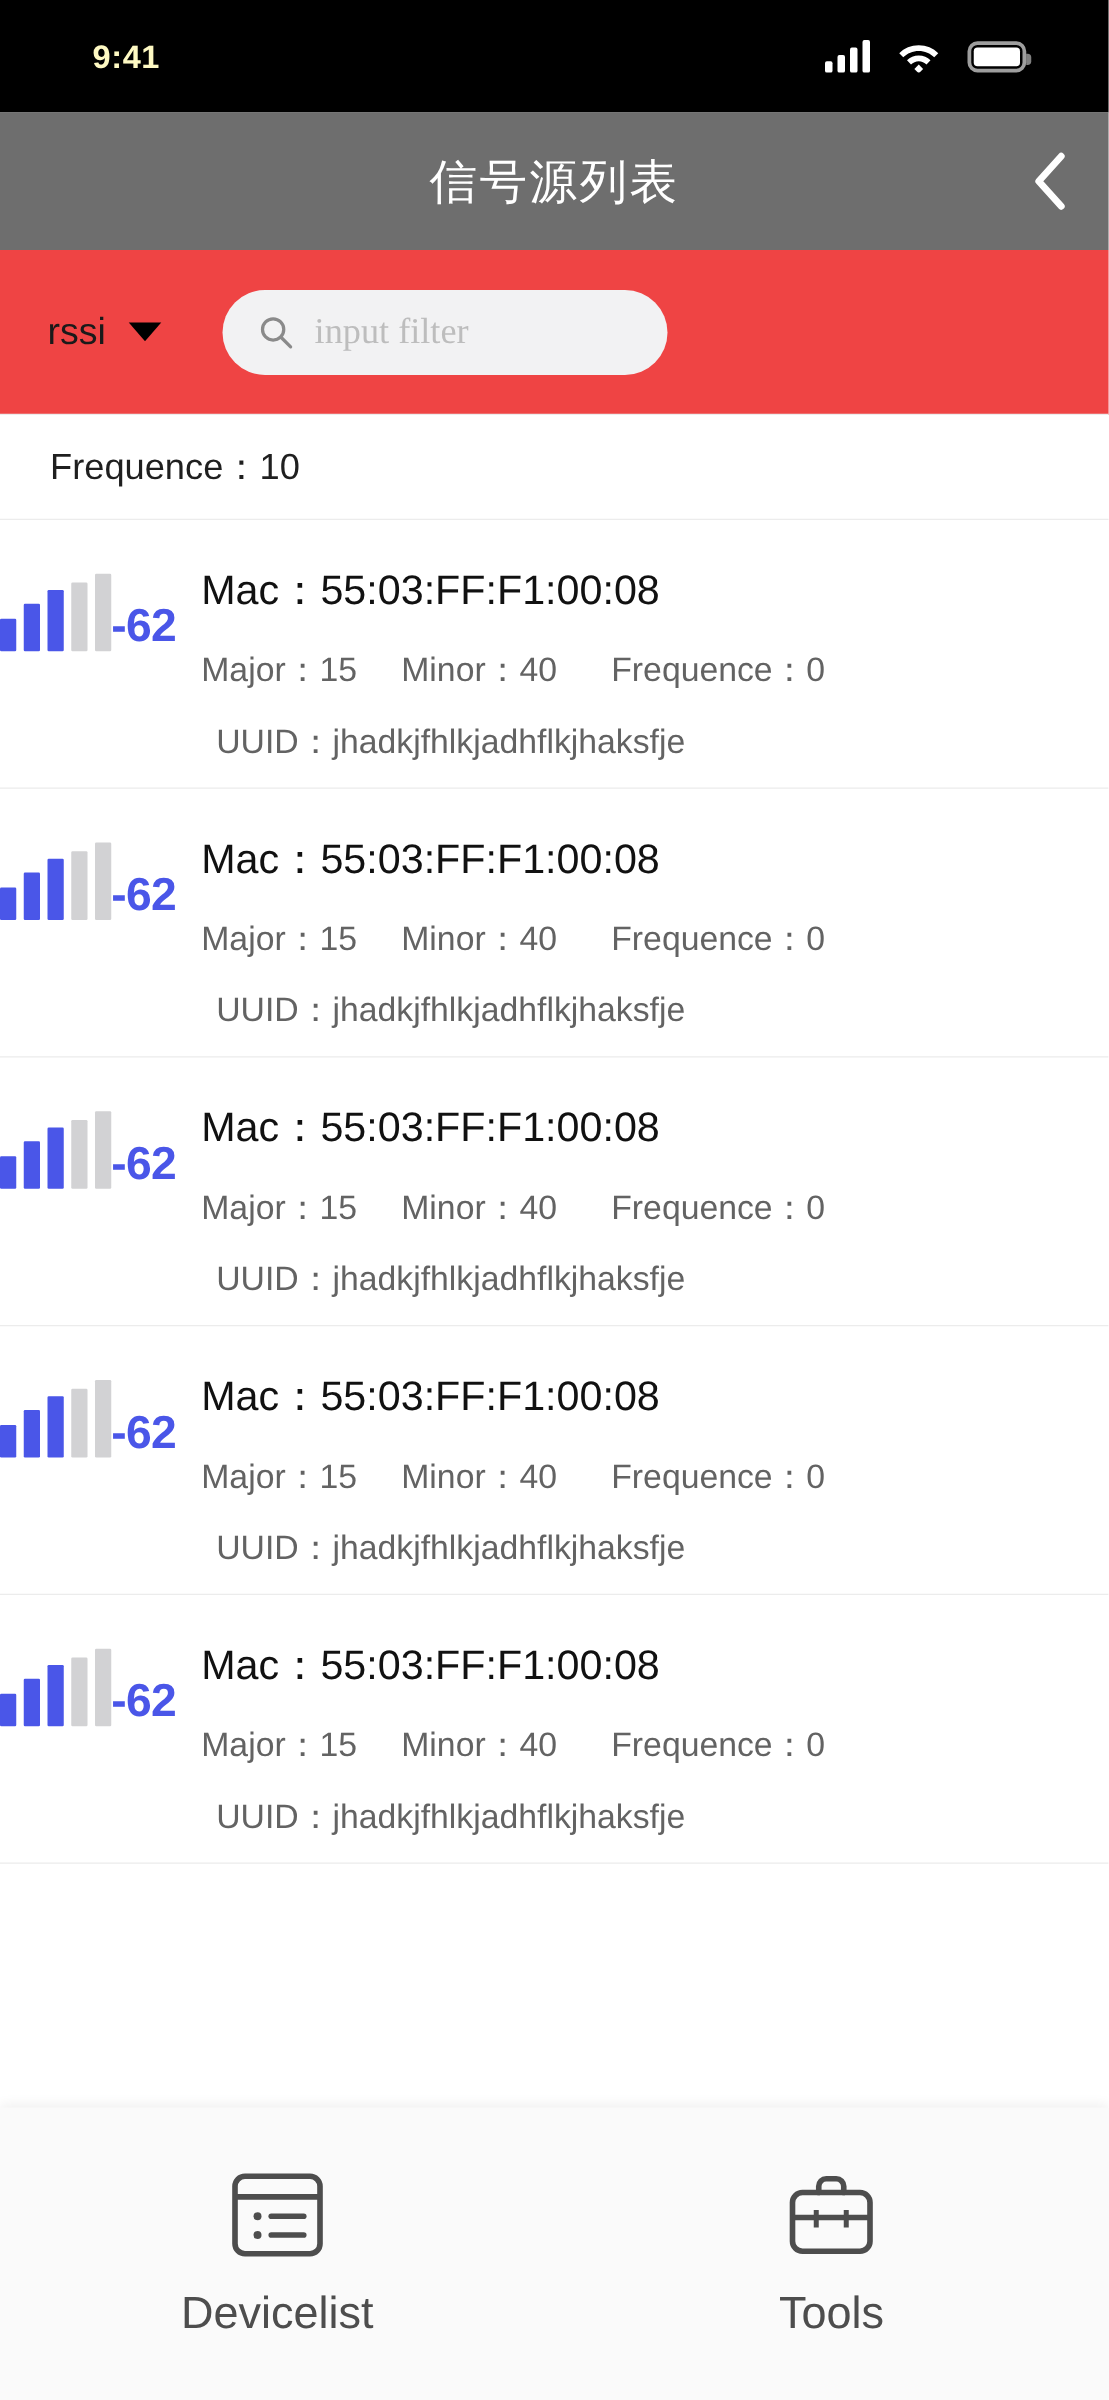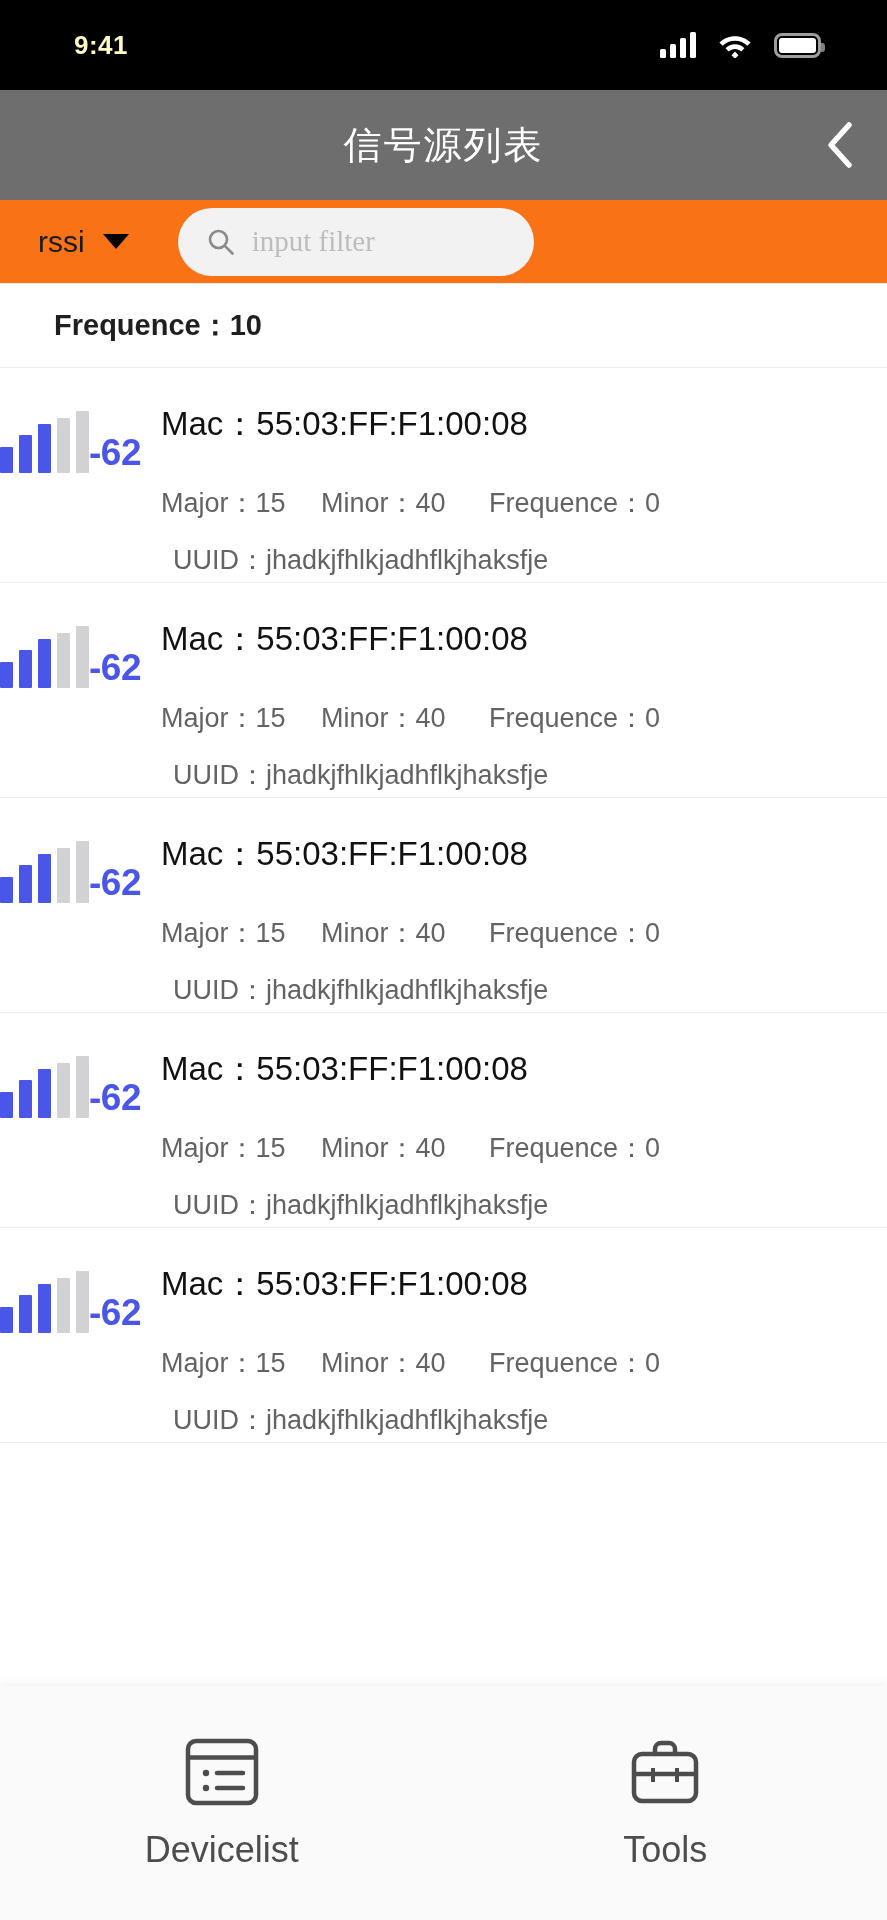--- a/index.html
+++ b/index.html
@@ -77,25 +77,25 @@
     position:absolute; left:0; right:0;
     text-align:center;
     color:#ffffff;
     font-size:38px;
     letter-spacing:2px;
     pointer-events:none;
   }
 
   
   .filterbar {
-    height:84px;
+    height:132px;
     display:flex; align-items:center;
     padding:0 30px 0 38px;
     border-bottom:1px solid #ececec;
-    background:#f97316;
+    background:#ef4444;
     flex:0 0 auto;
   }
   .sortsel {
     display:flex; align-items:center;
     gap:18px;
     cursor:pointer;
     padding-right:12px;
   }
   .sortsel-label {
     font-size:30px;
@@ -125,26 +125,25 @@
     font-size:29px;
     color:#555;
     width:100%;
   }
   .search-input::placeholder { color:#bdbdbd; }
 
   
   .summary {
     height:84px;
     display:flex; align-items:center;
-    padding-left:54px;
+    padding-left:40px;
     border-bottom:1px solid #ececec;
     font-size:29px;
     color:#1f1f1f;
     flex:0 0 auto;
-    font-weight:bold;
   }
 
   
   .devicelist {
     flex:1 1 auto;
     overflow:hidden;
     background:#ffffff;
   }
   .device-row {
     display:flex;
@@ -182,21 +181,21 @@
   .info-col {
     flex:1 1 auto;
     padding-left:13px;
   }
   .mac-line {
     font-size:33px;
     color:#111111;
     white-space:nowrap;
   }
   .meta-line {
-    margin-top:38px;
+    margin-top:23px;
     font-size:27px;
     color:#636363;
     display:flex;
     white-space:nowrap;
   }
   .meta-line .mi-major     { width:160px; }
   .meta-line .mi-minor     { width:168px; }
   .meta-line .mi-frequence { width:auto; }
   .uuid-line {
     margin-top:21px;

